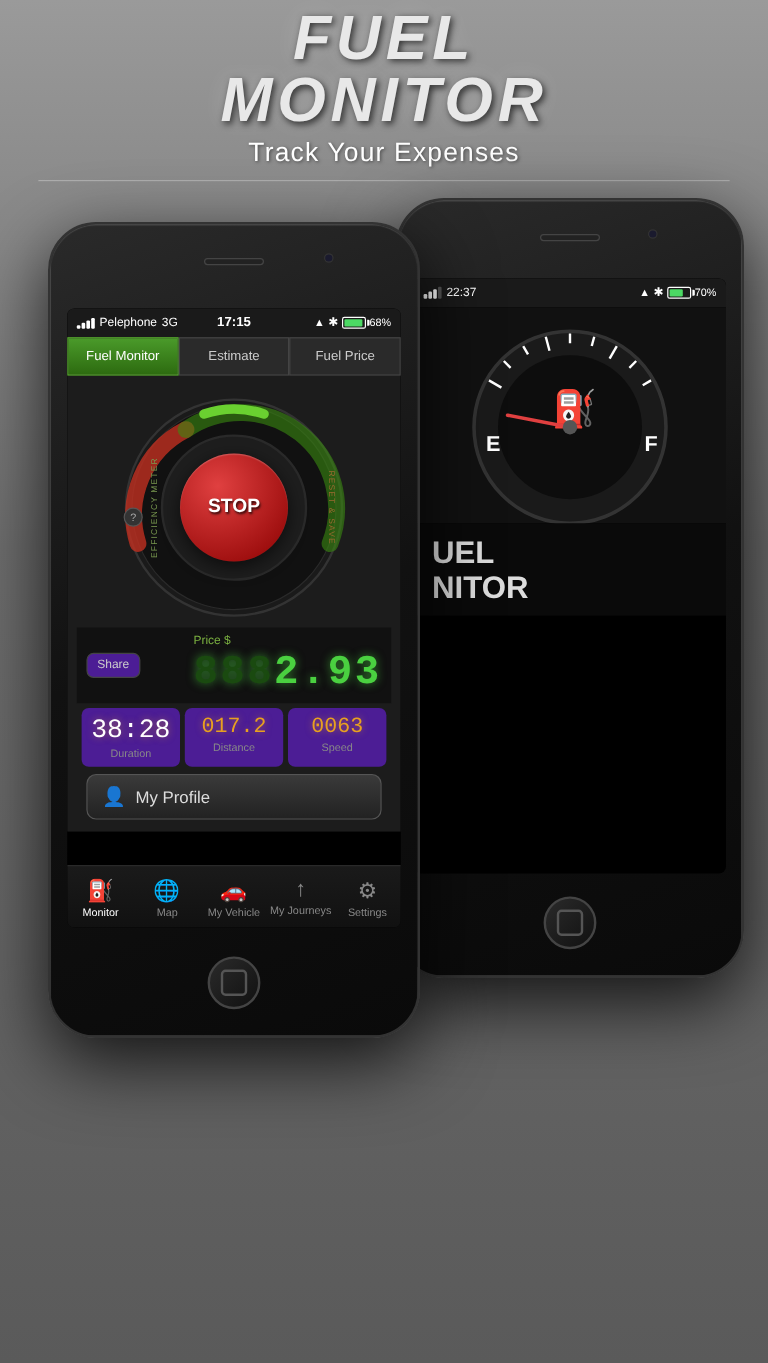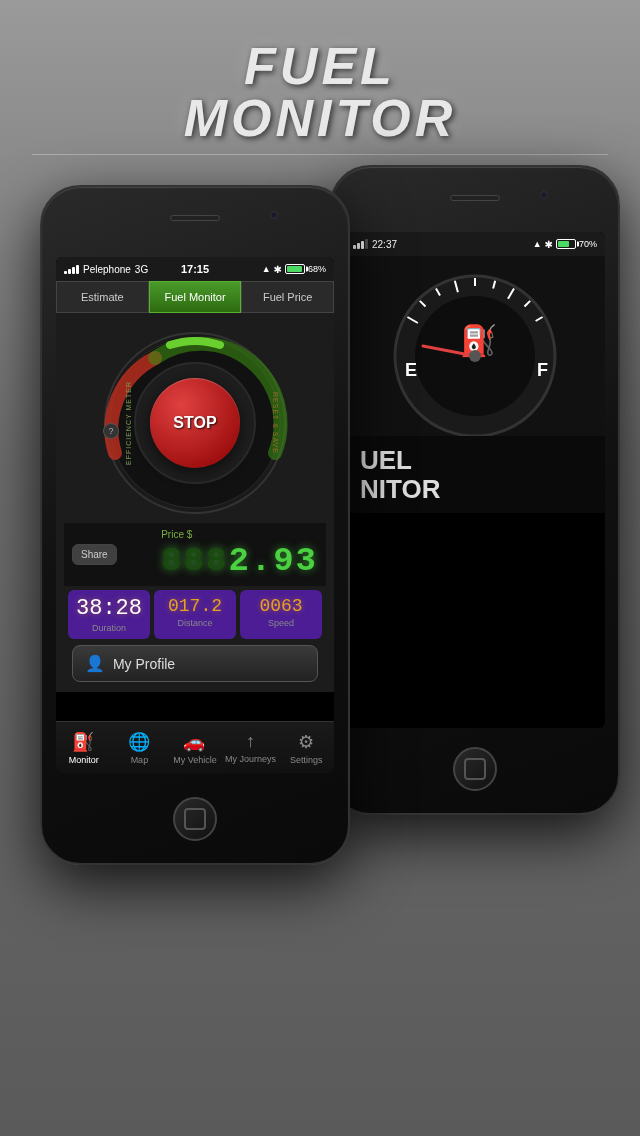--- a/index.html
+++ b/index.html
@@ -8,23 +8,22 @@
       height: 1136px;
       overflow: hidden;
       background: linear-gradient(180deg, #9a9a9a 0%, #6e6e6e 40%, #5a5a5a 100%);
       font-family: 'Arial', sans-serif;
       position: relative;
     }
 
     
     .header {
       text-align: center;
-      padding-top: 18px;
+      padding-top: 6px;
       padding-bottom: 10px;
-      margin-top: 22px;
     }
     .app-title {
       font-size: 52px;
       font-weight: 900;
       color: #e8e8e8;
       text-shadow: 2px 2px 6px rgba(0,0,0,0.7), 0 0 20px rgba(255,255,255,0.2);
       letter-spacing: 4px;
       line-height: 1;
       font-style: italic;
       text-transform: uppercase;
@@ -316,21 +315,21 @@
     
     .price-display {
       width: 100%;
       display: flex;
       align-items: center;
       justify-content: space-between;
       padding: 6px 8px;
       background: #111;
     }
     .share-btn {
-      background: #404040;
+      background: #4c1d95;
       border: 1px solid #444;
       border-radius: 6px;
       color: #ccc;
       font-size: 10px;
       padding: 4px 8px;
     }
     .price-digits {
       display: flex;
       align-items: baseline;
       gap: 4px;
@@ -431,20 +430,21 @@
     }
   </style>
 </head>
 <body>
 
 <div class="header">
   <div class="app-title">
     <span>FUEL</span><br>
     <span>MONITOR</span>
   </div>
+  <div class="app-subtitle">Track Your Expenses</div>
   <div class="header-divider"></div>
 </div>
 
 <div class="phones-container">
 
   <div class="phone phone2">
     <div class="phone-speaker"></div>
     <div class="phone-camera"></div>
     <div class="phone-screen">
 
@@ -530,25 +530,25 @@
           <span style="font-size:9px">▲</span>
           <span style="font-size:10px">✱</span>
           <div class="battery-icon">
             <div class="battery-fill" style="width:93%"></div>
           </div>
           <span style="font-size:9px">68%</span>
         </div>
       </div>
 
       <div class="nav-tabs">
+        <div class="nav-tab active">
+          <span>Fuel Monitor</span>
+        </div>
         <div class="nav-tab">
           <span>Estimate</span>
-        </div>
-        <div class="nav-tab active">
-          <span>Fuel Monitor</span>
         </div>
         <div class="nav-tab">
           <span>Fuel Price</span>
         </div>
       </div>
 
       <div class="gauge-area">
         <div class="circular-gauge">
           <svg class="gauge-svg" width="200" height="200" viewBox="0 0 200 200">
 

